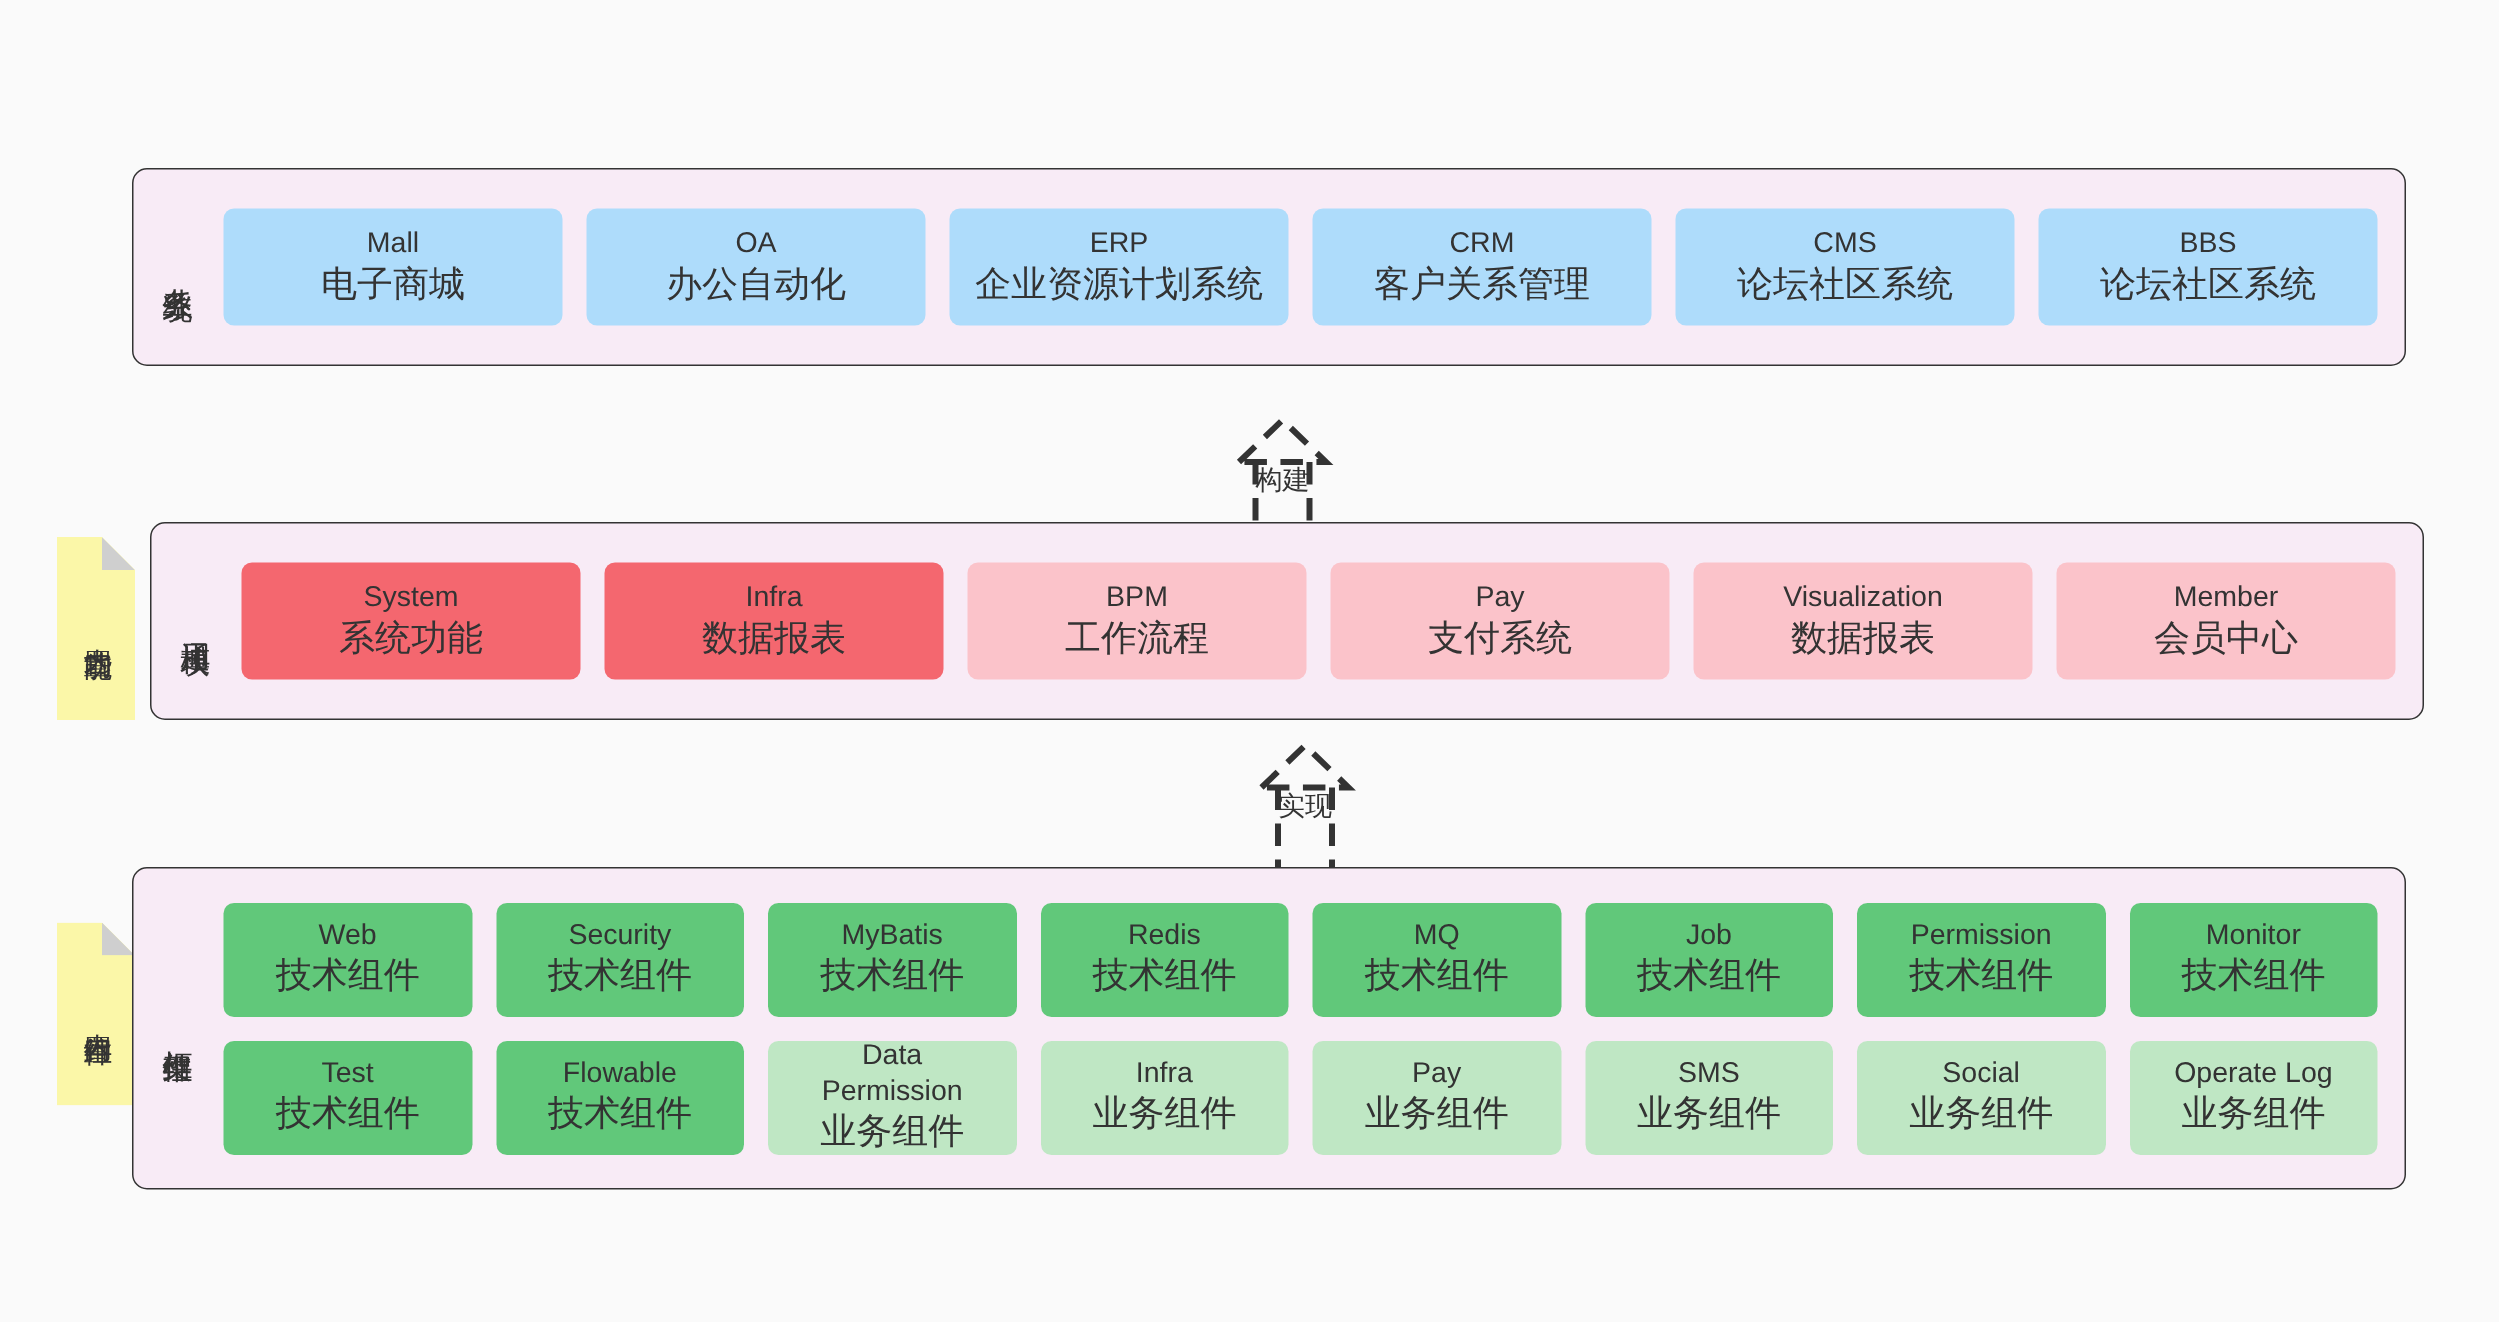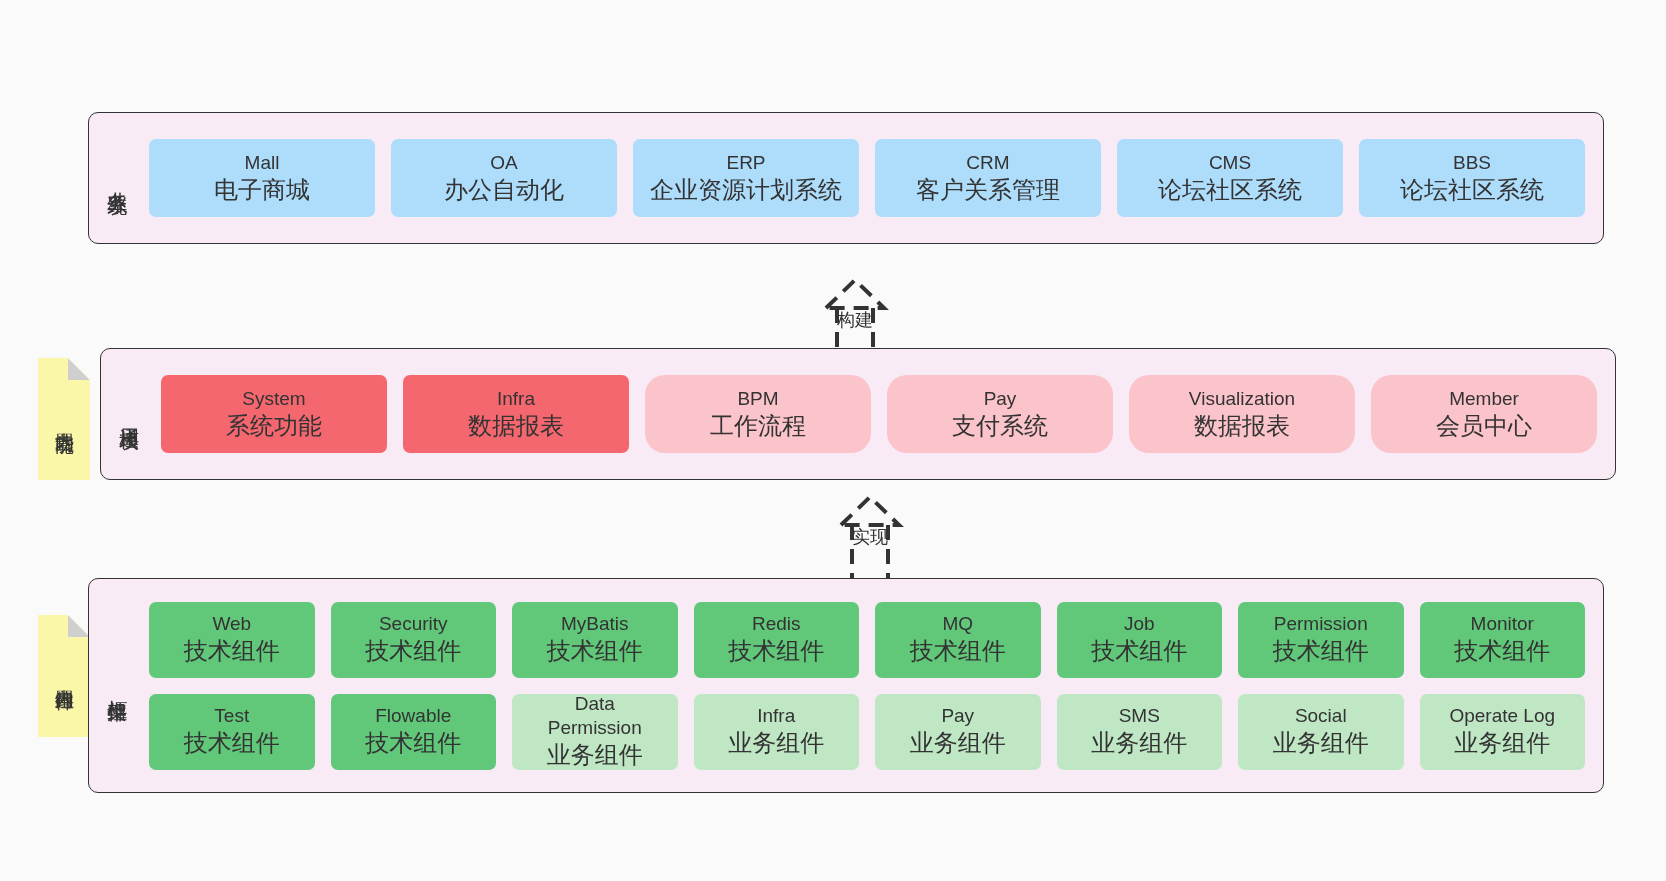--- a/index.html
+++ b/index.html
@@ -79,21 +79,21 @@
   }
   .card .cn {
     font-size: 24px;
     color: #333333;
   }
   .h-tall { height: 78px; }
   .h-mid  { height: 76px; }
 
   .c-blue       { background: #aedcfb; }
   .c-red        { background: #f4676f; }
-  .c-pink       { background: #fbc3ca; border-radius: 20px; }
+  .c-pink       { background: #fbc3ca; }
   .c-green      { background: #61c87a; }
   .c-lightgreen { background: #bfe7c4; }
 
   
   .note {
     position: absolute;
     background: #fbf7a8;
     box-sizing: border-box;
     display: flex;
     align-items: center;

